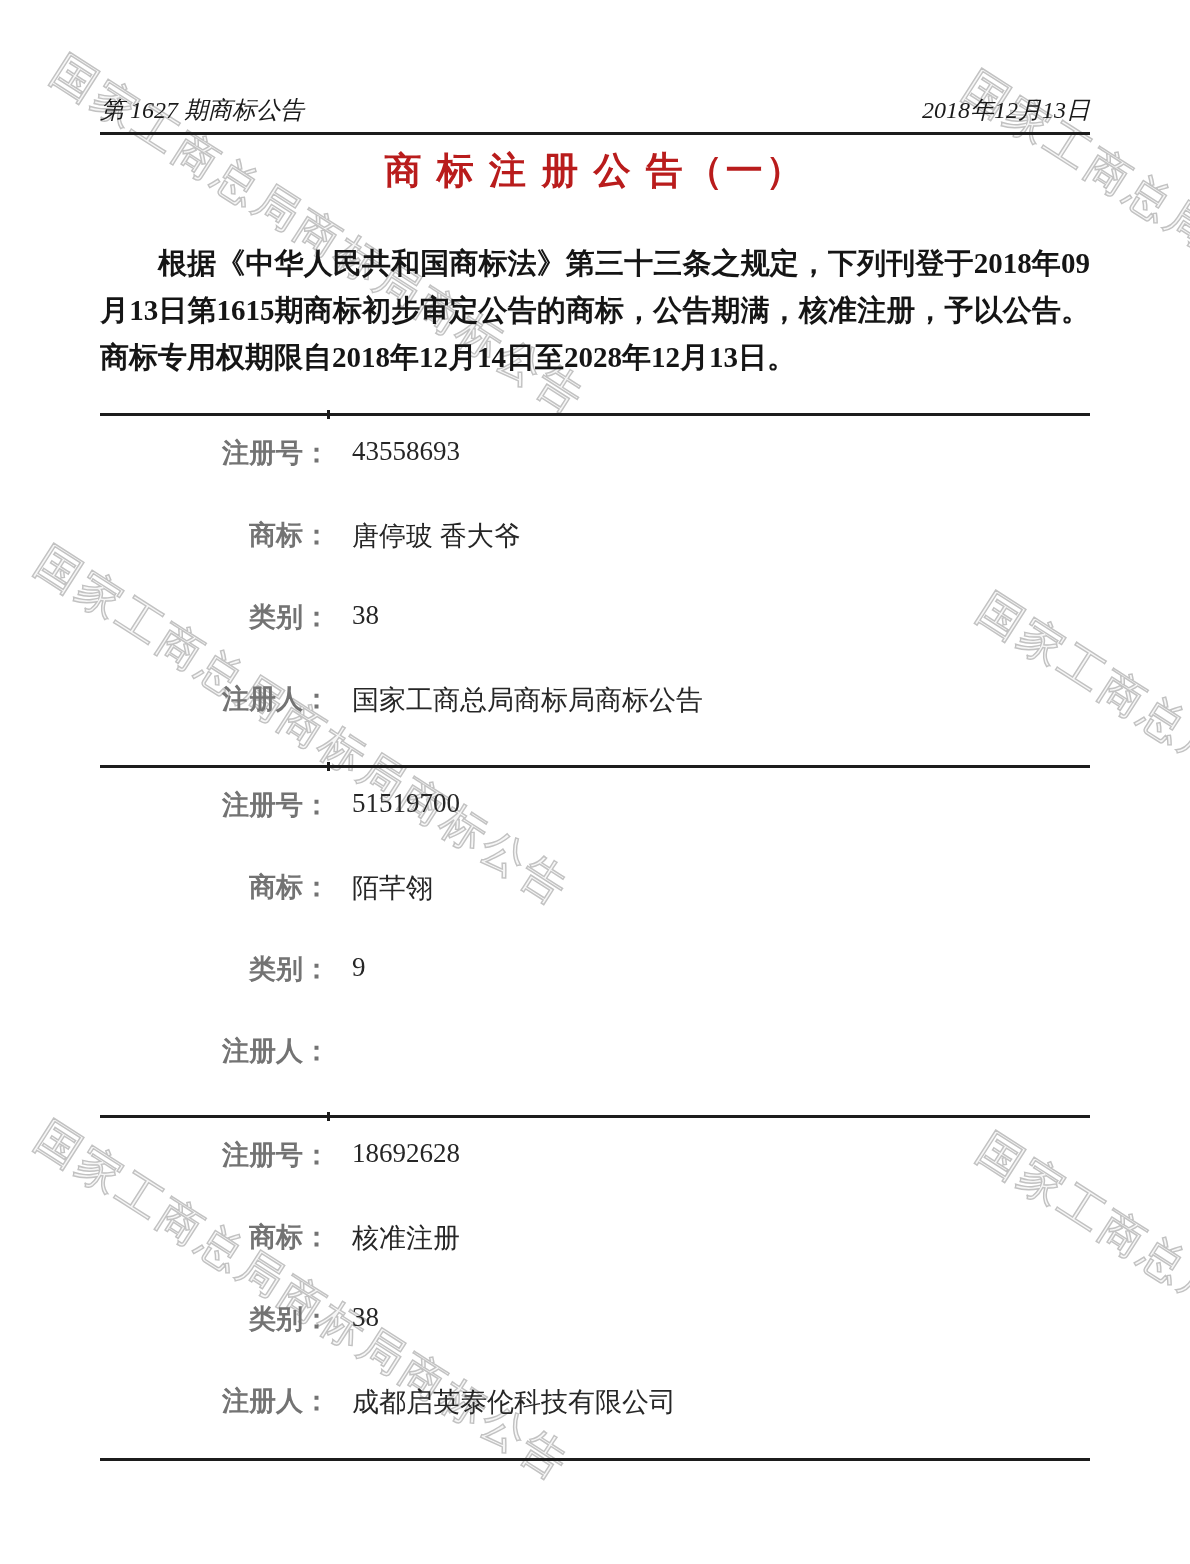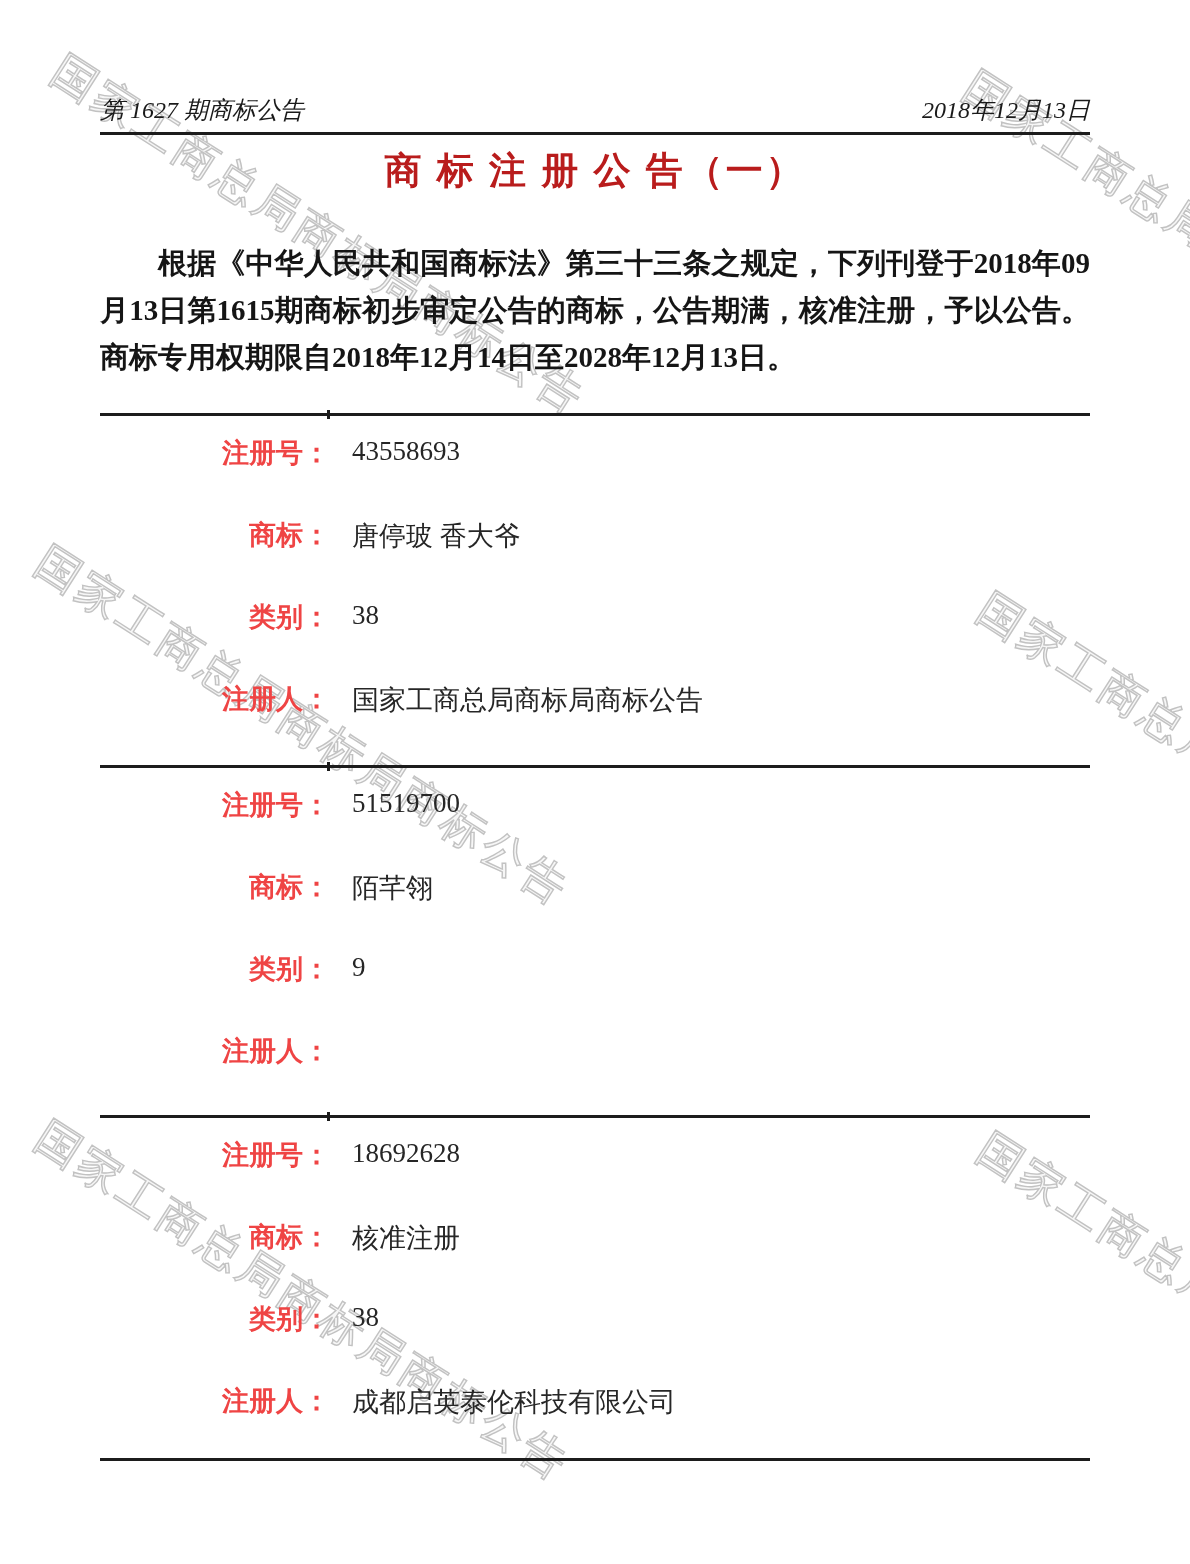--- a/index.html
+++ b/index.html
@@ -69,21 +69,21 @@
     content:'';position:absolute;left:227px;top:-3px;width:3px;height:9px;background:#1c1c1c;
   }
   .row{position:absolute;left:0;width:990px;height:36px;}
   .row1{top:22px;}
   .row2{top:104px;}
   .row3{top:186px;}
   .row4{top:268px;}
   .lbl{
     position:absolute;left:0;top:0;width:230px;
     text-align:right;
-    font-size:27px;font-weight:700;color:#ef4444;
+    font-size:27px;font-weight:700;color:#737373;
   }
   .val{
     position:absolute;left:252px;top:1px;
     font-size:27px;font-weight:400;color:#262626;
   }
   .final-rule{top:1458px;}
 </style>
 </head>
 <body>
 

